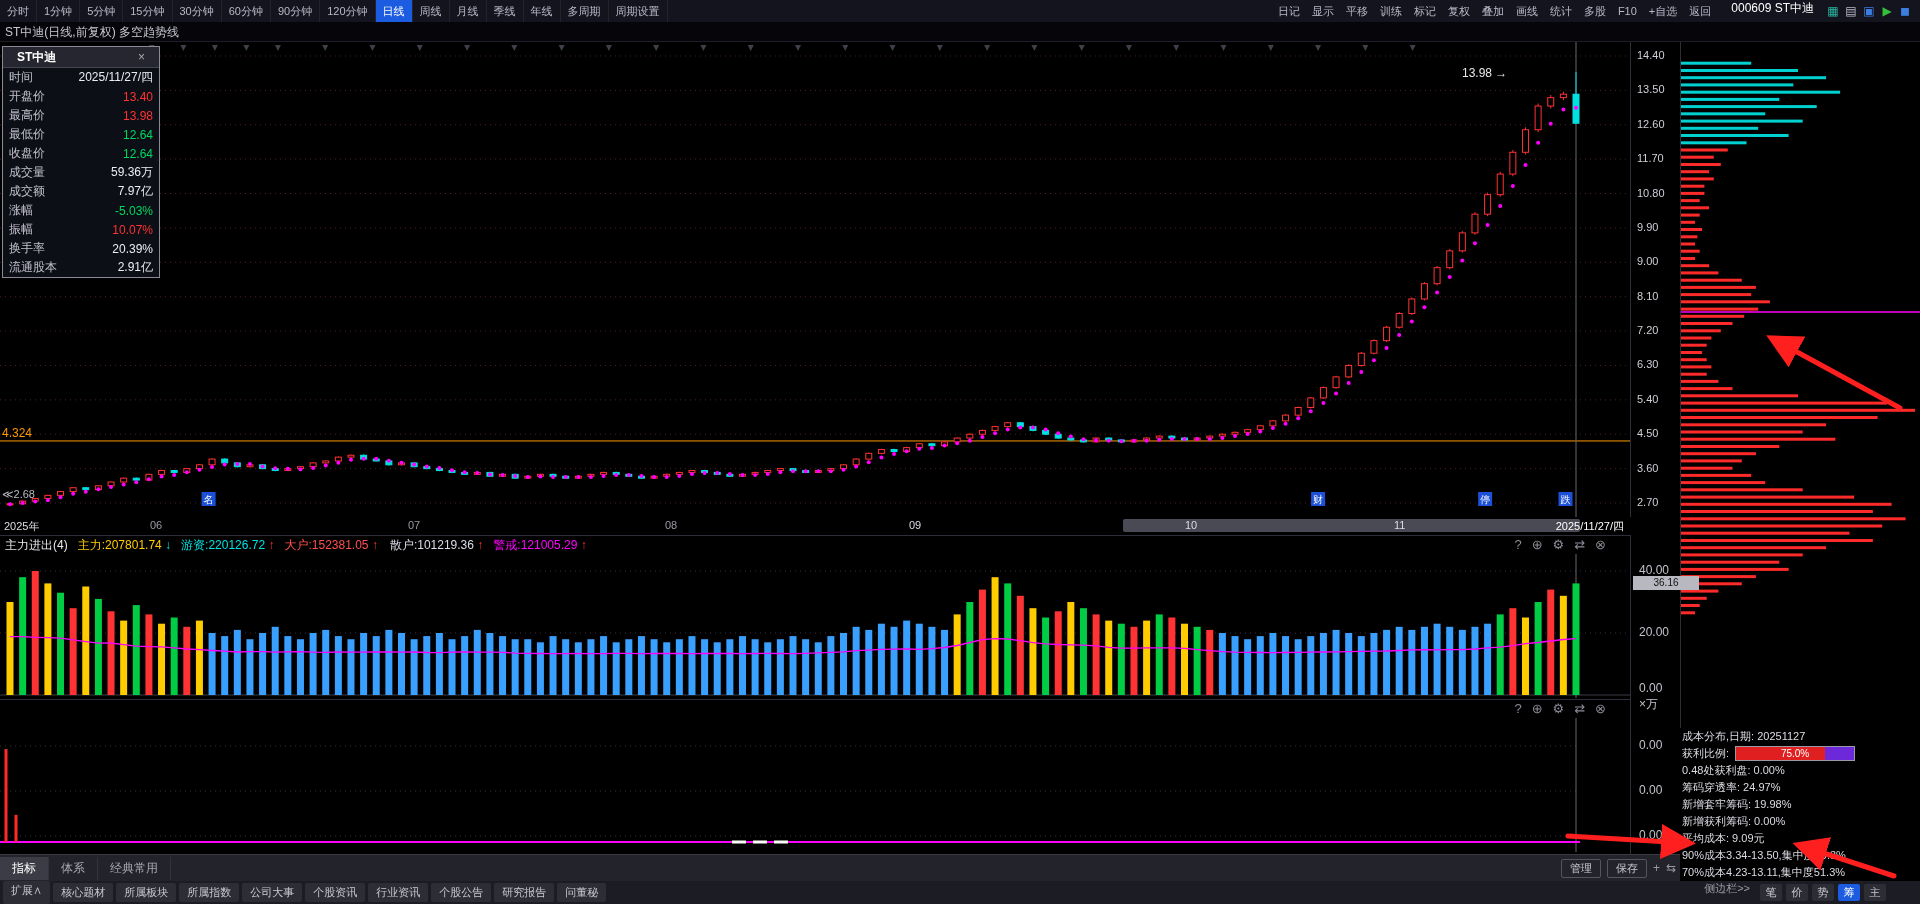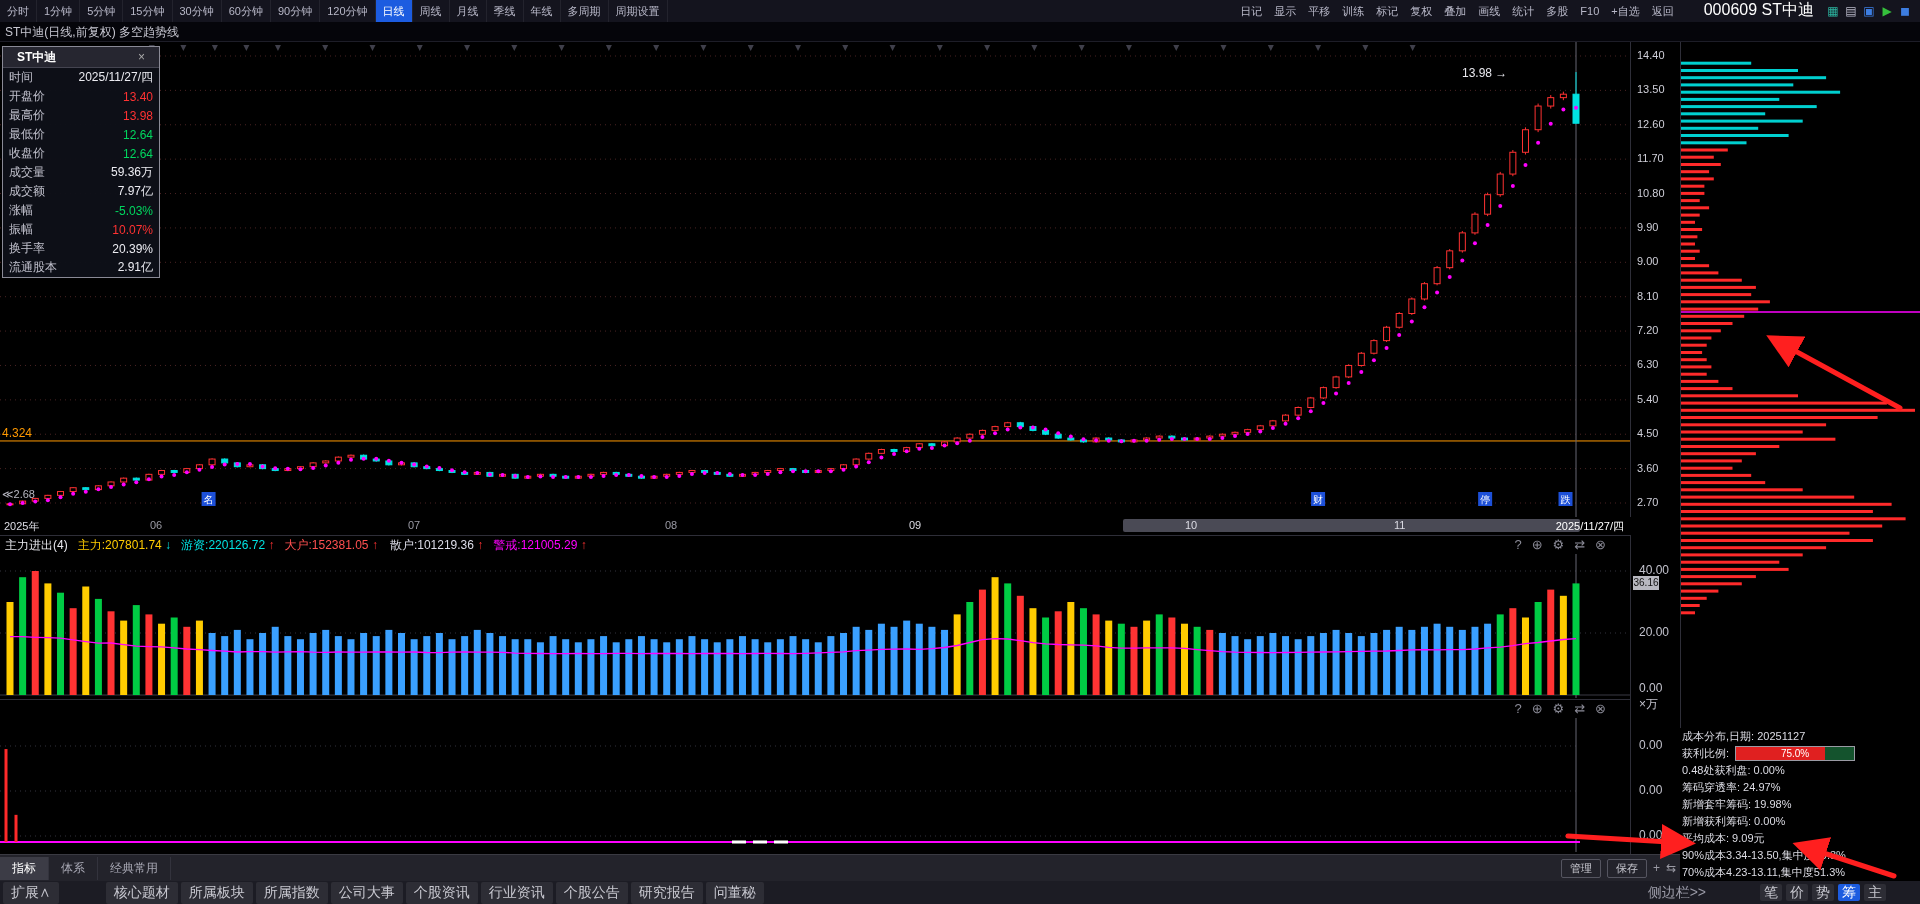--- a/index.html
+++ b/index.html
@@ -8,21 +8,21 @@
   svg text{font-family:"Liberation Sans",sans-serif;}
 
   
   .topbar{position:absolute;left:0;top:0;width:1920px;height:22px;background:#14141e;
           display:flex;font-size:11px;color:#b8b8c8;}
   .periods{display:flex;align-items:center;height:100%;}
   .pitem{padding:0 7px;height:100%;display:flex;align-items:center;border-right:1px solid #23232d;cursor:default;white-space:nowrap;}
   .pitem.active{background:#1c5ce0;color:#fff;}
   .top-tools{display:flex;align-items:center;margin-left:auto;}
   .titem{padding:0 6px;white-space:nowrap;cursor:default;}
-  .stockid{color:#fff;font-size:16px;margin:0 10px 0 24px;white-space:nowrap;}
+  .stockid{color:#fff;font-size:12px;margin:0 10px 0 14px;white-space:nowrap;}
   .app-icons{display:flex;align-items:center;margin-right:6px;}
   .aicon{width:18px;text-align:center;font-size:12px;cursor:default;}
 
   
   .titlebar{position:absolute;left:0;top:22px;width:1920px;height:20px;color:#c8c8d2;
             font-size:12px;line-height:20px;padding-left:5px;box-sizing:border-box;
             border-bottom:1px solid #1d1d27;background:#05050a;}
 
   
   #main-svg{position:absolute;left:0;top:42px;}
@@ -36,54 +36,54 @@
   
   .panel2{position:absolute;left:0;top:535px;width:1630px;height:162px;border-top:1px solid #2e2e38;}
   .panel3{position:absolute;left:0;top:699px;width:1630px;height:155px;border-top:1px solid #2e2e38;}
   .phead{position:absolute;left:0;top:0;width:100%;height:18px;display:flex;align-items:center;
          font-size:12px;color:#e8e8ee;padding-left:5px;box-sizing:border-box;}
   .pstat{margin-left:10px;white-space:nowrap;}
   .picons{position:absolute;right:24px;top:1px;display:flex;gap:10px;}
   .picon{color:#8a8a96;font-size:13px;cursor:default;}
   .mid-scale{position:absolute;left:1630px;top:535px;width:50px;height:369px;border-left:1px solid #2e2e38;}
   .mslabel{position:absolute;left:8px;font-size:12px;color:#c2c2cc;}
-  .cursor-box{position:absolute;left:2px;top:41px;width:26px;height:14px;background:#b8b8c0;color:#111;
+  .cursor-box{position:absolute;left:2px;top:41px;width:66px;height:14px;background:#b8b8c0;color:#111;
               font-size:10px;text-align:center;line-height:14px;}
 
   
   .tabs-row{position:absolute;left:0;top:854px;width:1680px;height:27px;background:#23232b;border-top:1px solid #3a3a42;
             display:flex;align-items:center;font-size:12px;color:#a8a8b4;box-sizing:border-box;}
   .tab{padding:3px 12px;border-right:1px solid #33333d;cursor:default;white-space:nowrap;}
   .tab.active{background:#3c3c46;color:#fff;}
   .trbtns{margin-left:auto;display:flex;align-items:center;gap:6px;padding-right:4px;}
   .tbtn{border:1px solid #555560;border-radius:2px;padding:1px 8px;font-size:11px;color:#c8c8d0;cursor:default;white-space:nowrap;}
   .ticon{color:#9a9aa4;font-size:12px;cursor:default;}
   .bottom-row{position:absolute;left:0;top:881px;width:1920px;height:23px;background:#1c1c24;
-              display:flex;align-items:center;font-size:14px;color:#c8c8d0;padding-left:3px;box-sizing:border-box;gap:44px;}
+              display:flex;font-size:11px;color:#c8c8d0;padding-left:3px;box-sizing:border-box;}
   .bitem{background:#2d2d35;border-radius:2px;padding:2px 8px;margin-right:3px;cursor:default;white-space:nowrap;}
   .sidebar-lbl{margin-left:auto;color:#9a9aa6;margin-right:10px;cursor:default;white-space:nowrap;}
   .mini{width:22px;height:17px;background:#2d2d35;border-radius:2px;margin-right:4px;display:flex;
         align-items:center;justify-content:center;cursor:default;}
   .mini.active{background:#1c5ce0;color:#fff;}
 
   
   .quote{position:absolute;left:2px;top:46px;width:156px;background:rgba(14,16,24,0.96);
          border:1px solid #8a8a96;z-index:20;font-size:12px;}
   .qtitle{height:20px;display:flex;align-items:center;justify-content:space-between;
           padding:0 14px;border-bottom:1px solid #444450;color:#fff;font-weight:bold;background:#262630;}
   .qclose{color:#aaa;font-weight:normal;cursor:default;}
   .qrow{display:flex;justify-content:space-between;padding:0 6px;height:19px;align-items:center;}
   .ql{color:#c0c0cc;}
   .qv.u{color:#ff3232;} .qv.d{color:#00d75f;} .qv.w{color:#ececf2;}
 
   
   .cost{position:absolute;left:1682px;top:728px;width:236px;height:153px;font-size:11px;color:#dcdce4;line-height:17px;}
   .cline{white-space:nowrap;}
   .profit-row{display:flex;align-items:center;height:17px;}
-  .pbox{position:relative;width:118px;height:13px;border:1px solid #9a9aa4;background:#14532d;margin-left:6px;}
+  .pbox{position:relative;width:118px;height:13px;border:1px solid #9a9aa4;background:#6d28d9;margin-left:6px;}
   .pfill{position:absolute;left:0;top:0;height:100%;background:#e02020;}
   .ptext{position:absolute;left:0;top:0;width:100%;height:100%;text-align:center;color:#fff;font-size:10px;line-height:13px;}
 
   .annot{position:absolute;left:0;top:0;z-index:60;pointer-events:none;}
 </style>
 </head>
 <body>
 
 <div class="app">
 

